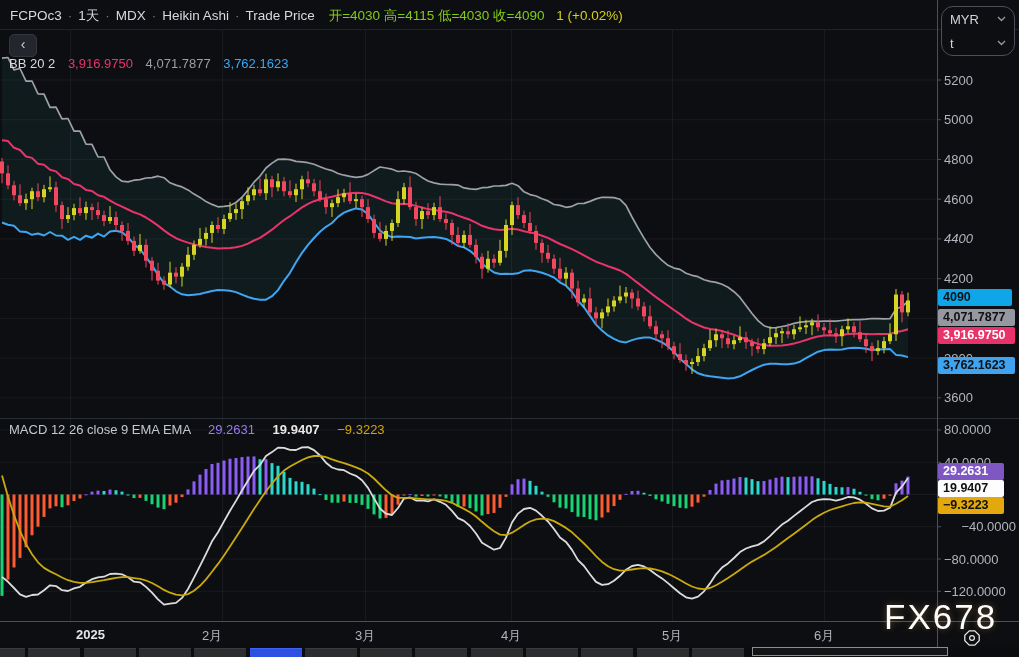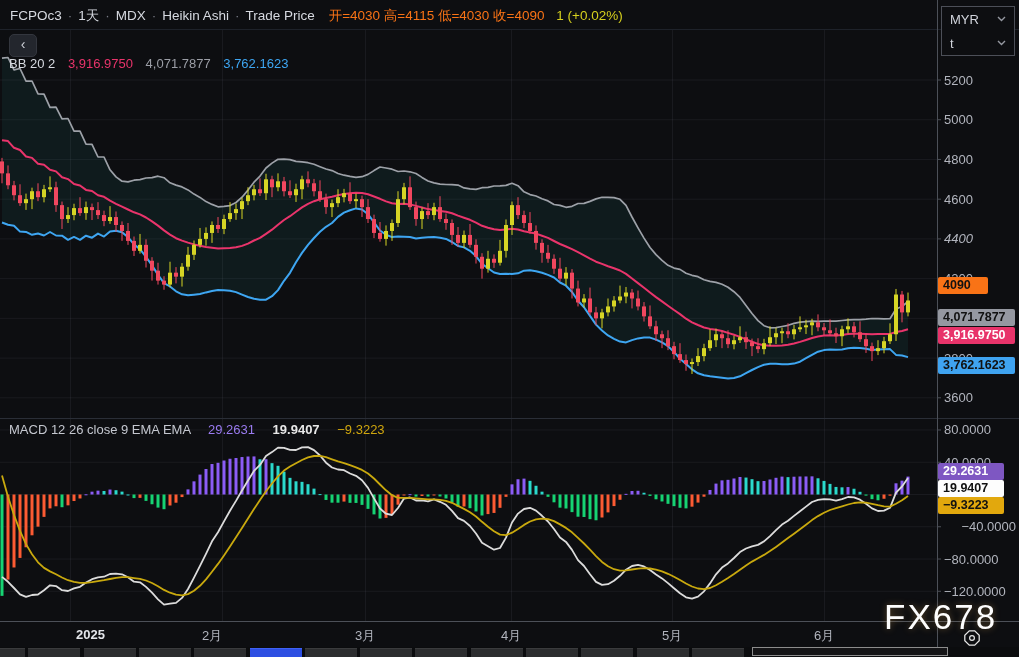--- a/index.html
+++ b/index.html
@@ -3,46 +3,46 @@
 <meta charset="utf-8">
 <style>
   html,body{margin:0;padding:0;background:#07080a;}
   #app{position:relative;width:1019px;height:657px;overflow:hidden;
        background:#0d0e11;font-family:"Liberation Sans",sans-serif;
        -webkit-font-smoothing:antialiased;}
   #chart-svg{position:absolute;left:0;top:0;}
   
   .topbar{position:absolute;left:10px;top:7px;font-size:13.5px;color:#d6d9e0;white-space:nowrap;z-index:8;}
   .topbar .sep{color:#787b86;margin:0 6px;}
-  .topbar .ohlc{color:#f97316;margin-left:10px;}
+  .topbar .ohlc{color:#84cc16;margin-left:10px;}
   .topbar .chg{color:#d5cf1e;margin-left:8px;}
   .back-btn{position:absolute;left:9px;top:34px;width:26px;height:21px;background:#23262d;
             border:1px solid #33363e;border-radius:5px;color:#cfd2d9;font-size:14px;line-height:19px;
             text-align:center;z-index:8;cursor:pointer;}
   .bb-legend{position:absolute;left:9px;top:56px;font-size:13px;color:#d6d9e0;z-index:8;white-space:nowrap;}
   .bb-legend .v{margin-left:9px;}
   .v-pink{color:#e9346b;} .v-gray{color:#9b9ea6;} .v-blue:{}
   .v-blue{color:#3ea6f2;}
   .macd-legend{position:absolute;left:9px;top:422px;font-size:13px;color:#c4c7cf;z-index:8;white-space:nowrap;}
   .macd-legend .v{margin-left:14px;}
   .v-purple{color:#9a7bf0;} .v-white{color:#e8e8e8;font-weight:bold;} .v-yellow{color:#cfa60e;}
   
   .currency-box{position:absolute;left:941px;top:6px;width:72px;height:48px;border:1px solid #4c4f58;
-                border-radius:0;z-index:9;background:#0d0e11;}
+                border-radius:12px;z-index:9;background:#0d0e11;}
   .cur-row{display:flex;align-items:center;justify-content:space-between;height:24px;padding:0 8px;
            color:#d1d4dc;font-size:13px;cursor:pointer;}
   
   .pa-label{position:absolute;left:944px;width:70px;font-size:13px;color:#b2b5be;z-index:2;}
   .ma-label{position:absolute;left:944px;width:72px;font-size:13px;color:#b2b5be;z-index:2;}
   .t-label{position:absolute;width:70px;text-align:center;font-size:13px;color:#b2b5be;top:627px;z-index:3;}
   .t-label.year{color:#e3e5ea;font-weight:bold;}
   
   .flabel{position:absolute;left:938px;height:17px;line-height:17px;font-size:12.5px;font-weight:bold;
           padding:0 5px;border-radius:2px;z-index:6;box-sizing:border-box;}
-  .fl-last{top:277px;width:50px;background:#f97316;color:#111;}
+  .fl-last{top:289px;width:74px;background:#0ea5e9;color:#111;}
   .fl-upper{top:309px;width:77px;background:#9598a1;color:#111;}
   .fl-basis{top:327px;width:77px;background:#e8336a;color:#fff;}
   .fl-lower{top:357px;width:77px;background:#3fa3f0;color:#111;}
   .fl-hist{top:463px;width:66px;background:#7e57c2;color:#fff;}
   .fl-macd{top:480px;width:66px;background:#fdfdfd;color:#111;}
   .fl-sig{top:497px;width:66px;background:#e2a80d;color:#111;}
   
   .watermark{position:absolute;left:884px;top:597px;font-size:35px;color:#fdfdfd;letter-spacing:2px;
              z-index:5;text-shadow:0 0 7px rgba(255,190,90,.35);}
   .wm-icon{position:absolute;left:963px;top:629px;z-index:5;}

